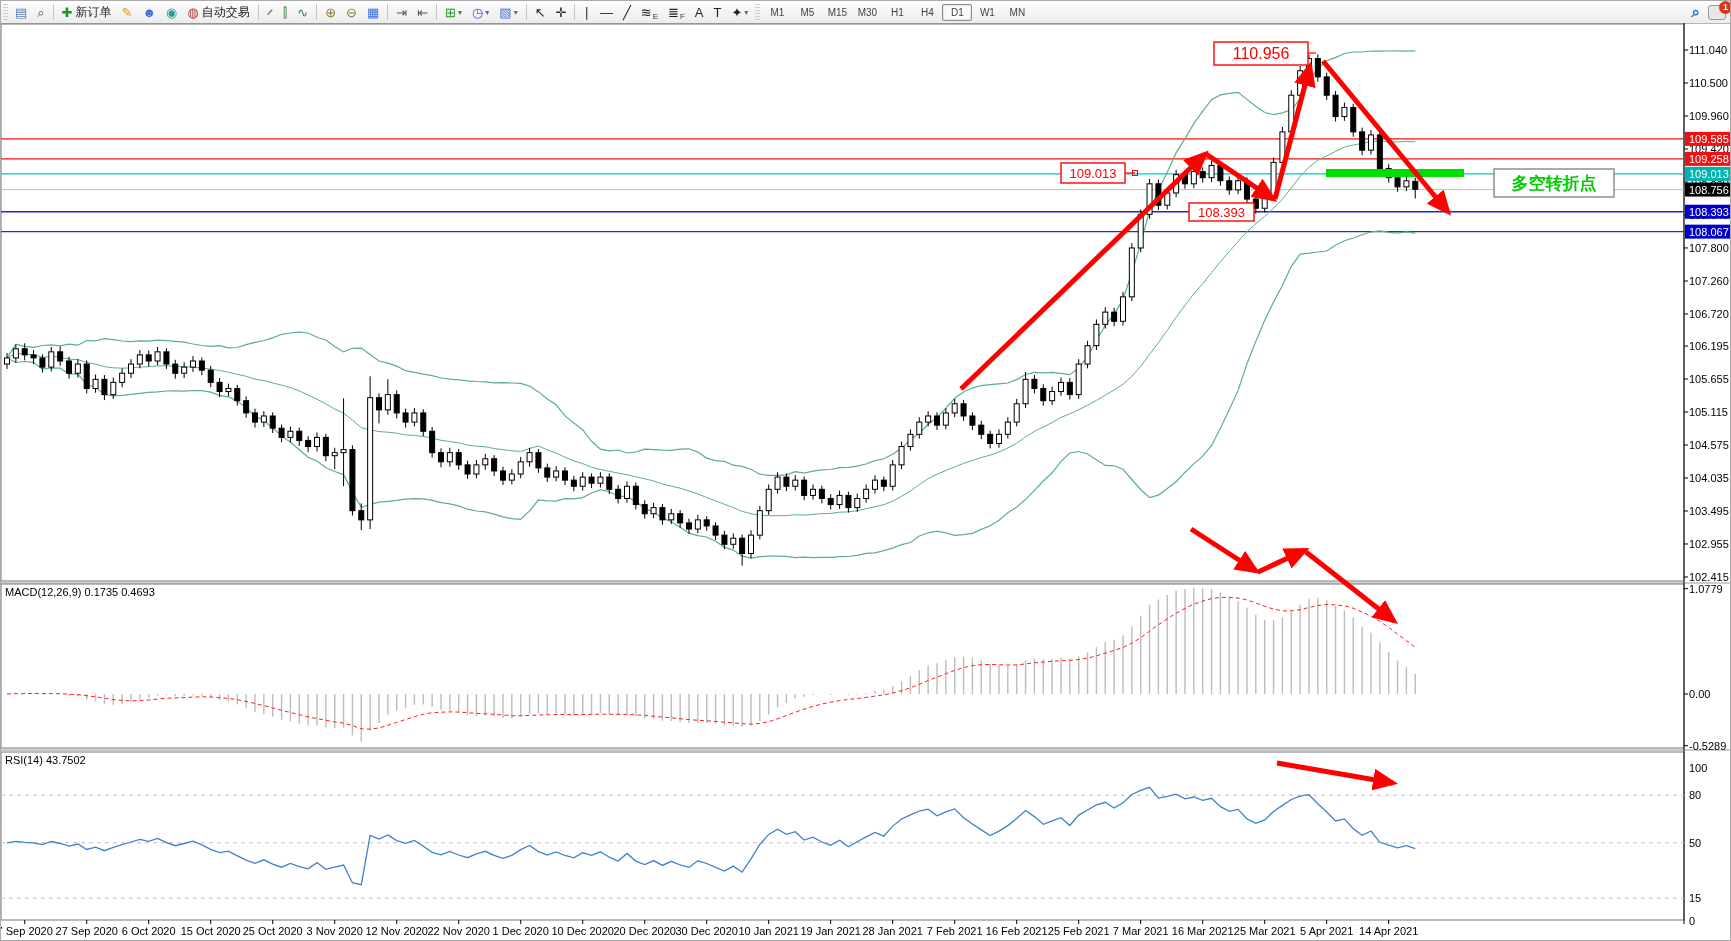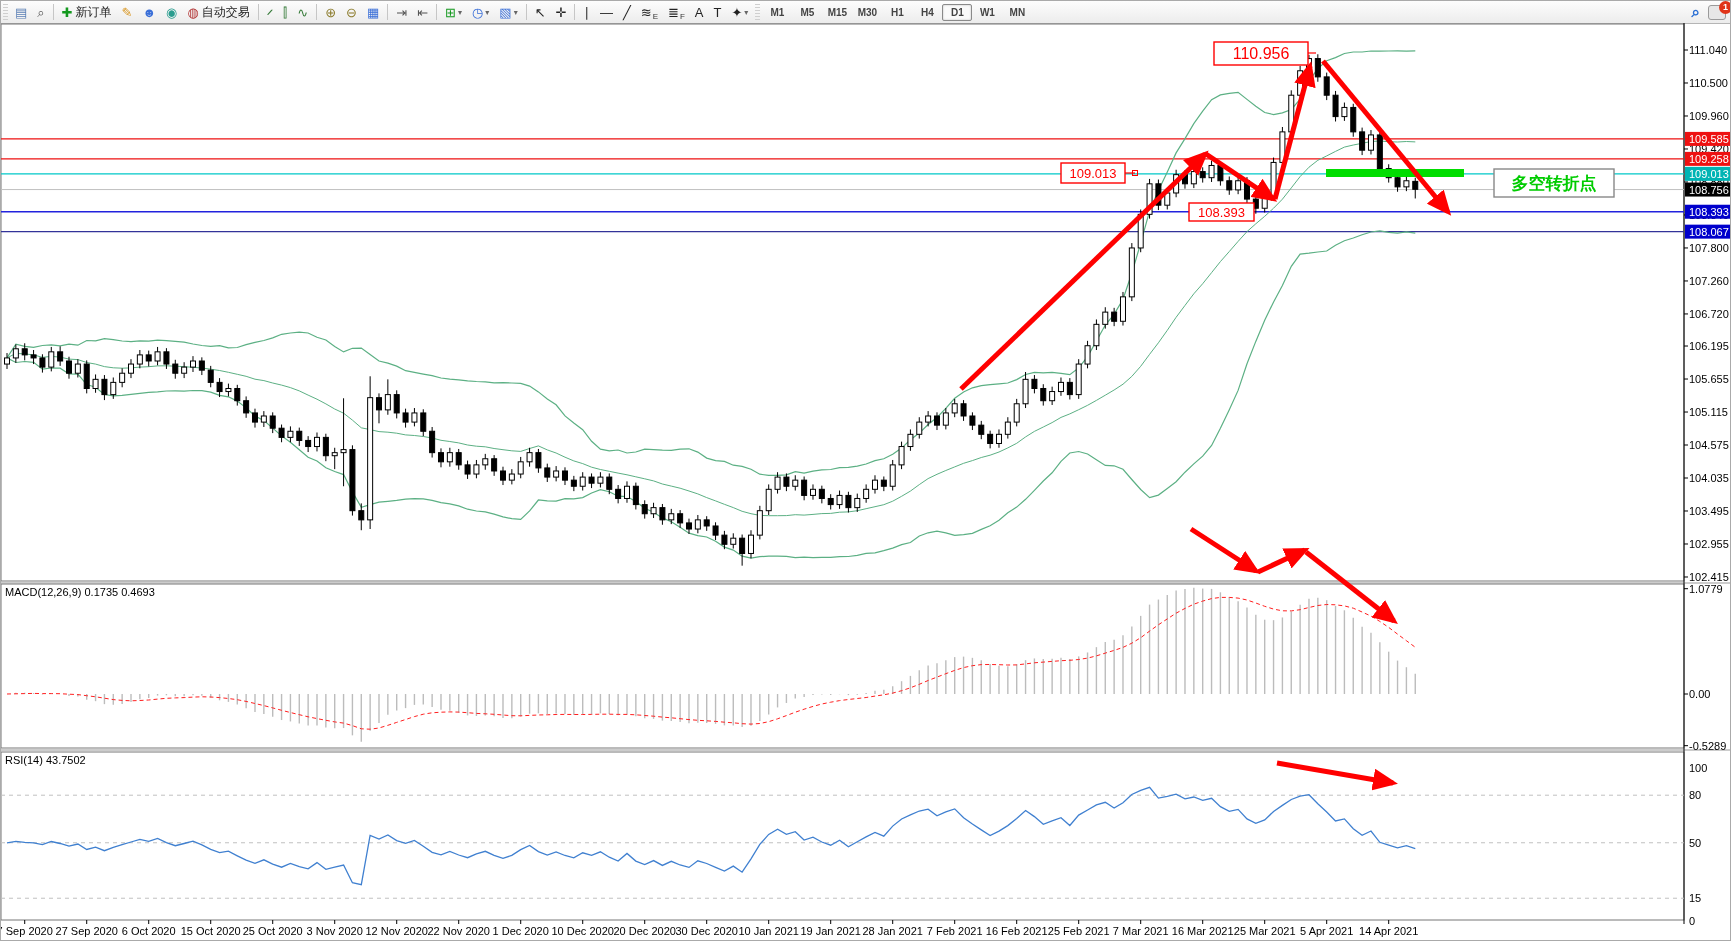--- a/index.html
+++ b/index.html
@@ -11,21 +11,21 @@
     display:flex;align-items:center;font-size:11px;color:#333;}
   .tb-item{display:inline-flex;align-items:center;height:18px;padding:0 3px;margin:0 1px;
     border:1px solid transparent;border-radius:2px;cursor:default;white-space:nowrap;position:relative;}
   .tb-glyph{font-size:13px;line-height:13px;}
   .tb-label{margin-left:3px;font-size:12px;color:#222;}
   .tb-sub{font-size:8px;margin-left:1px;color:#333;align-self:flex-end;}
   .tb-dd{font-size:8px;color:#666;margin-left:2px;}
   .tb-sep{width:1px;height:16px;background:#c6c6c6;margin:0 3px;}
   .tb-grip{width:5px;height:16px;margin:0 2px;
     background:repeating-linear-gradient(180deg,#cfcfcf 0 1px,transparent 1px 3px);}
-  .tf-btn{display:inline-block;min-width:22px;text-align:center;font-size:10px;font-weight:bold;
+  .tf-btn{display:inline-block;min-width:22px;text-align:center;font-size:10px;font-weight:normal;
     color:#444;padding:2px 3px;border:1px solid transparent;border-radius:2px;}
   .tf-btn.active{background:#fafafa;border-color:#8a8a8a;box-shadow:inset 0 0 2px #bbb;}
   #tb-right{position:absolute;right:6px;top:1px;display:flex;align-items:center;height:20px;}
   #search-icon{color:#2a6fd4;font-size:15px;font-weight:bold;margin-right:8px;}
   #chat-icon{position:relative;width:16px;height:13px;background:#e7e7e7;border:1px solid #9a9a9a;border-radius:3px;}
   #chat-badge{position:absolute;right:-7px;top:-5px;background:#e03418;color:#fff;border-radius:50%;
     width:13px;height:13px;font-size:9px;line-height:13px;text-align:center;font-weight:bold;}
   
   #symline{position:absolute;left:7px;top:25px;font-size:11.5px;color:#000;}
   #symline .tri{font-size:8px;vertical-align:1px;}

